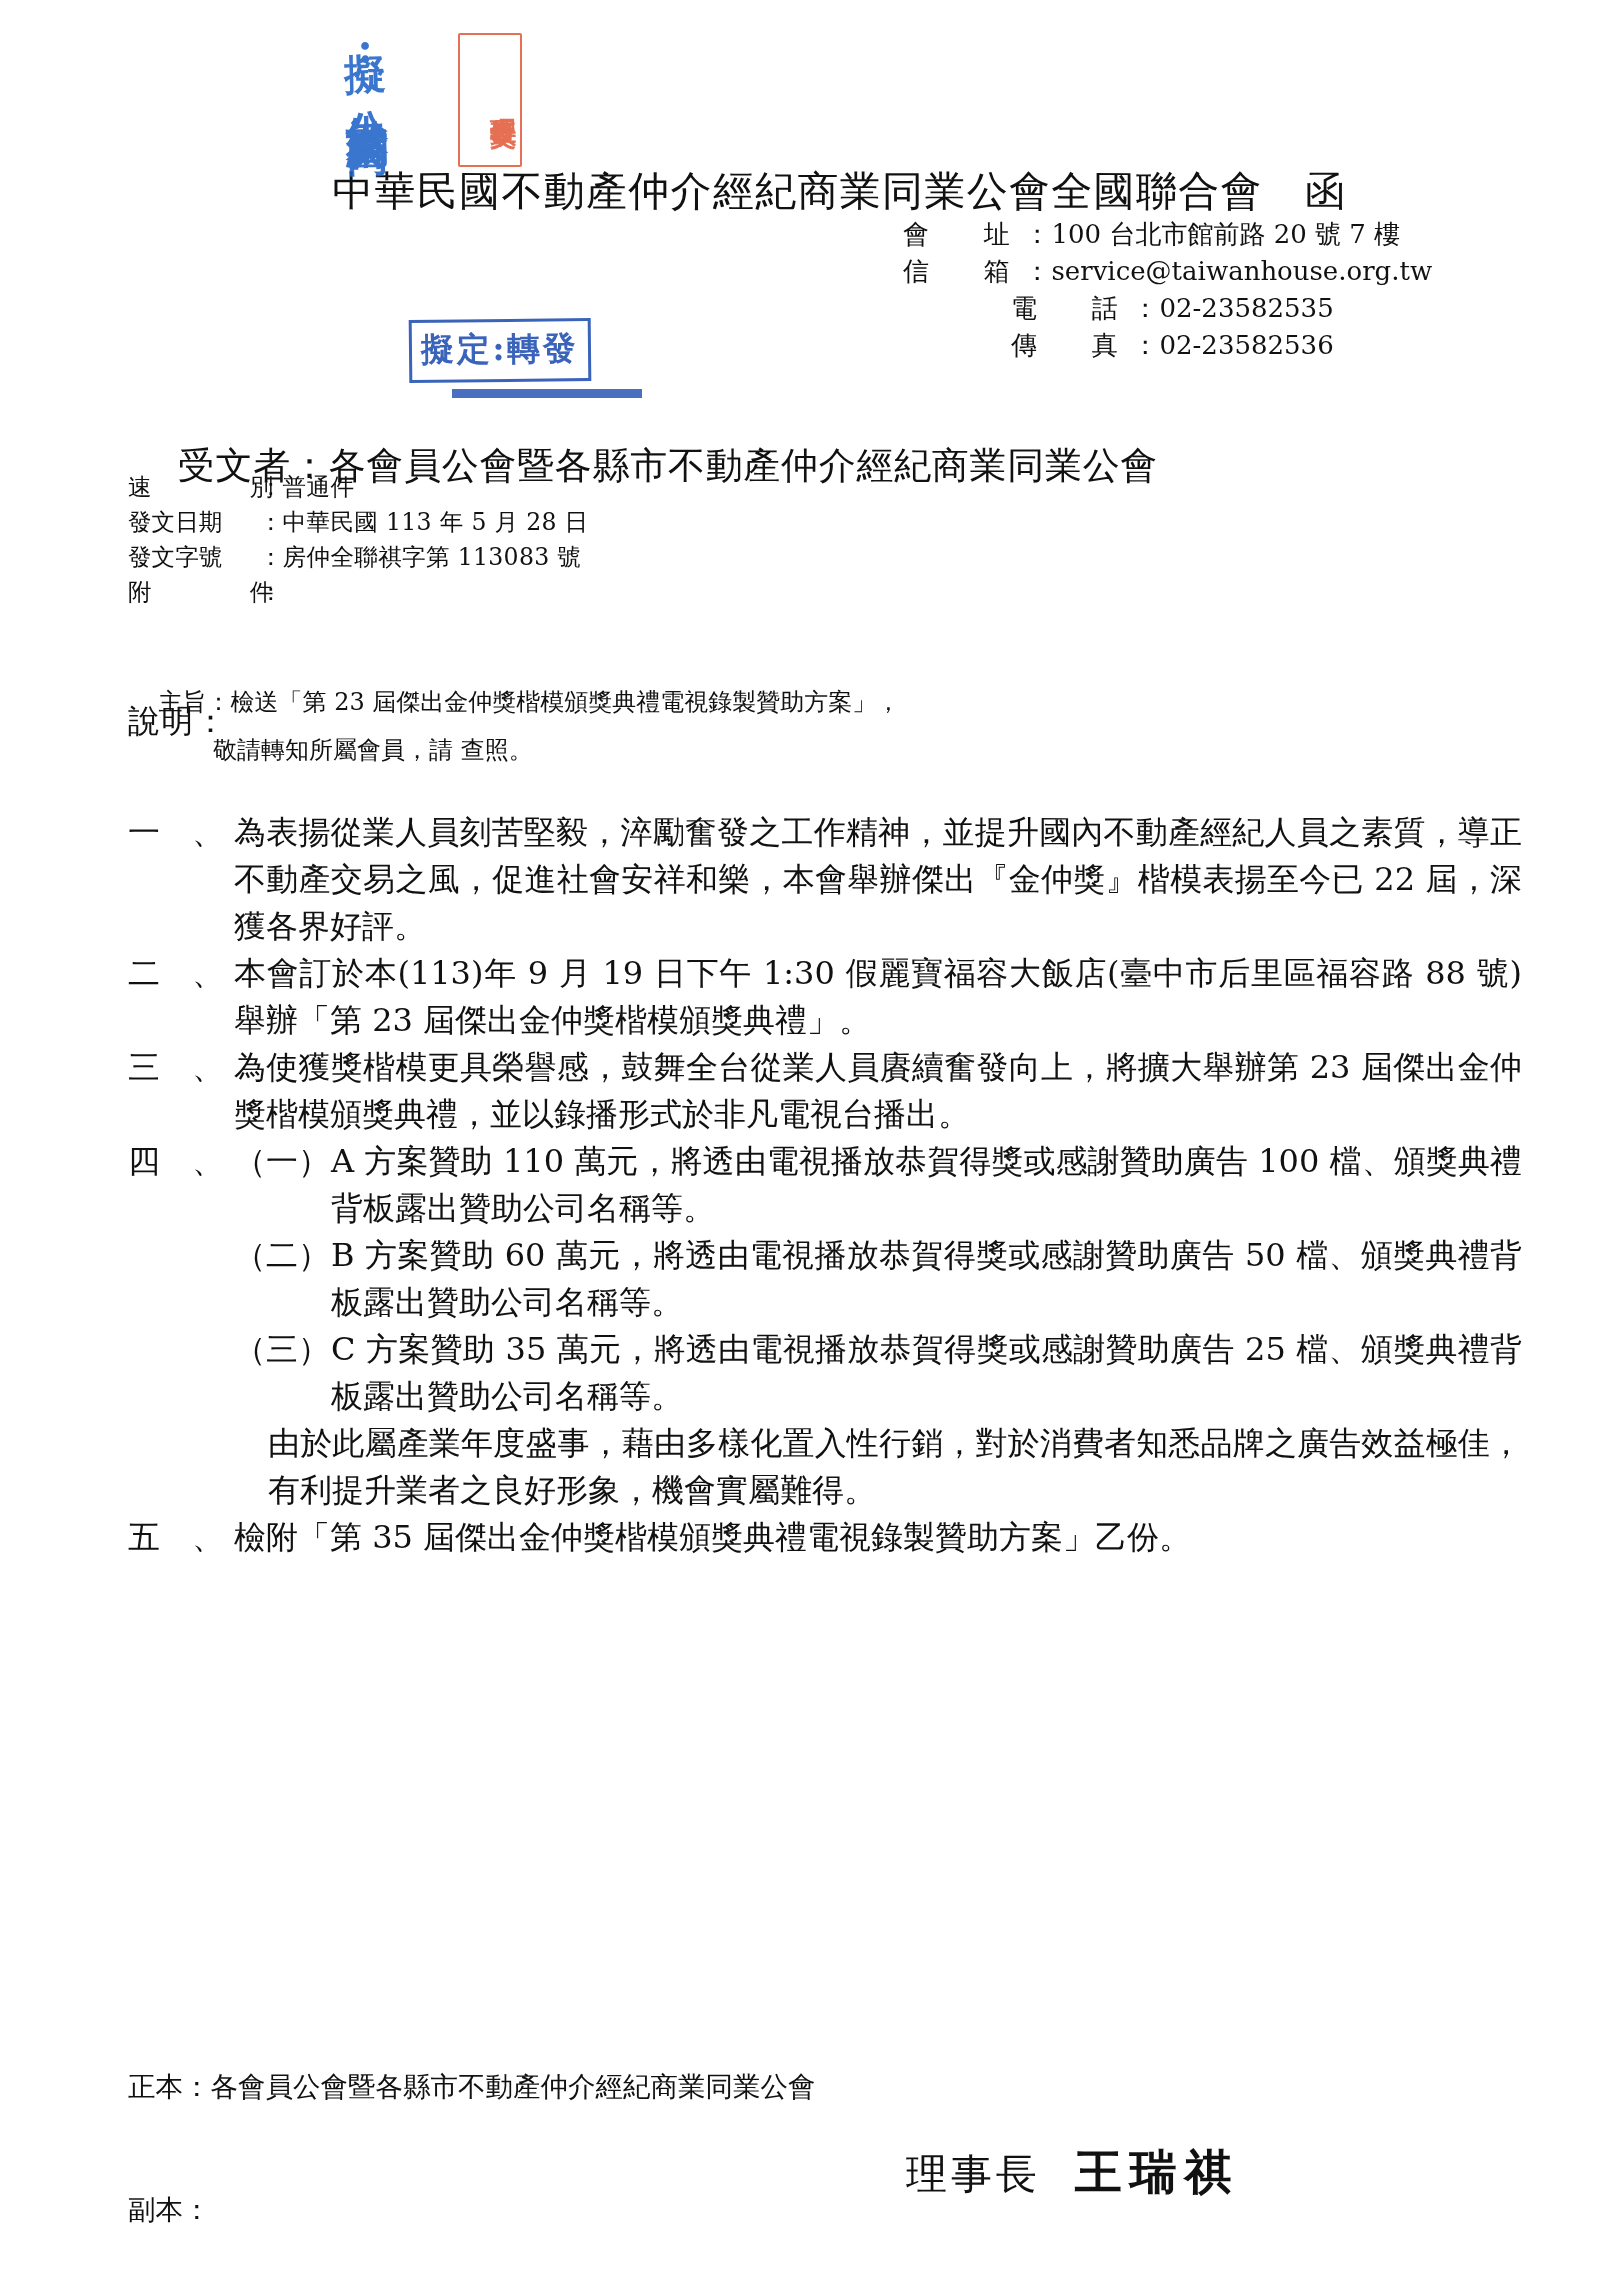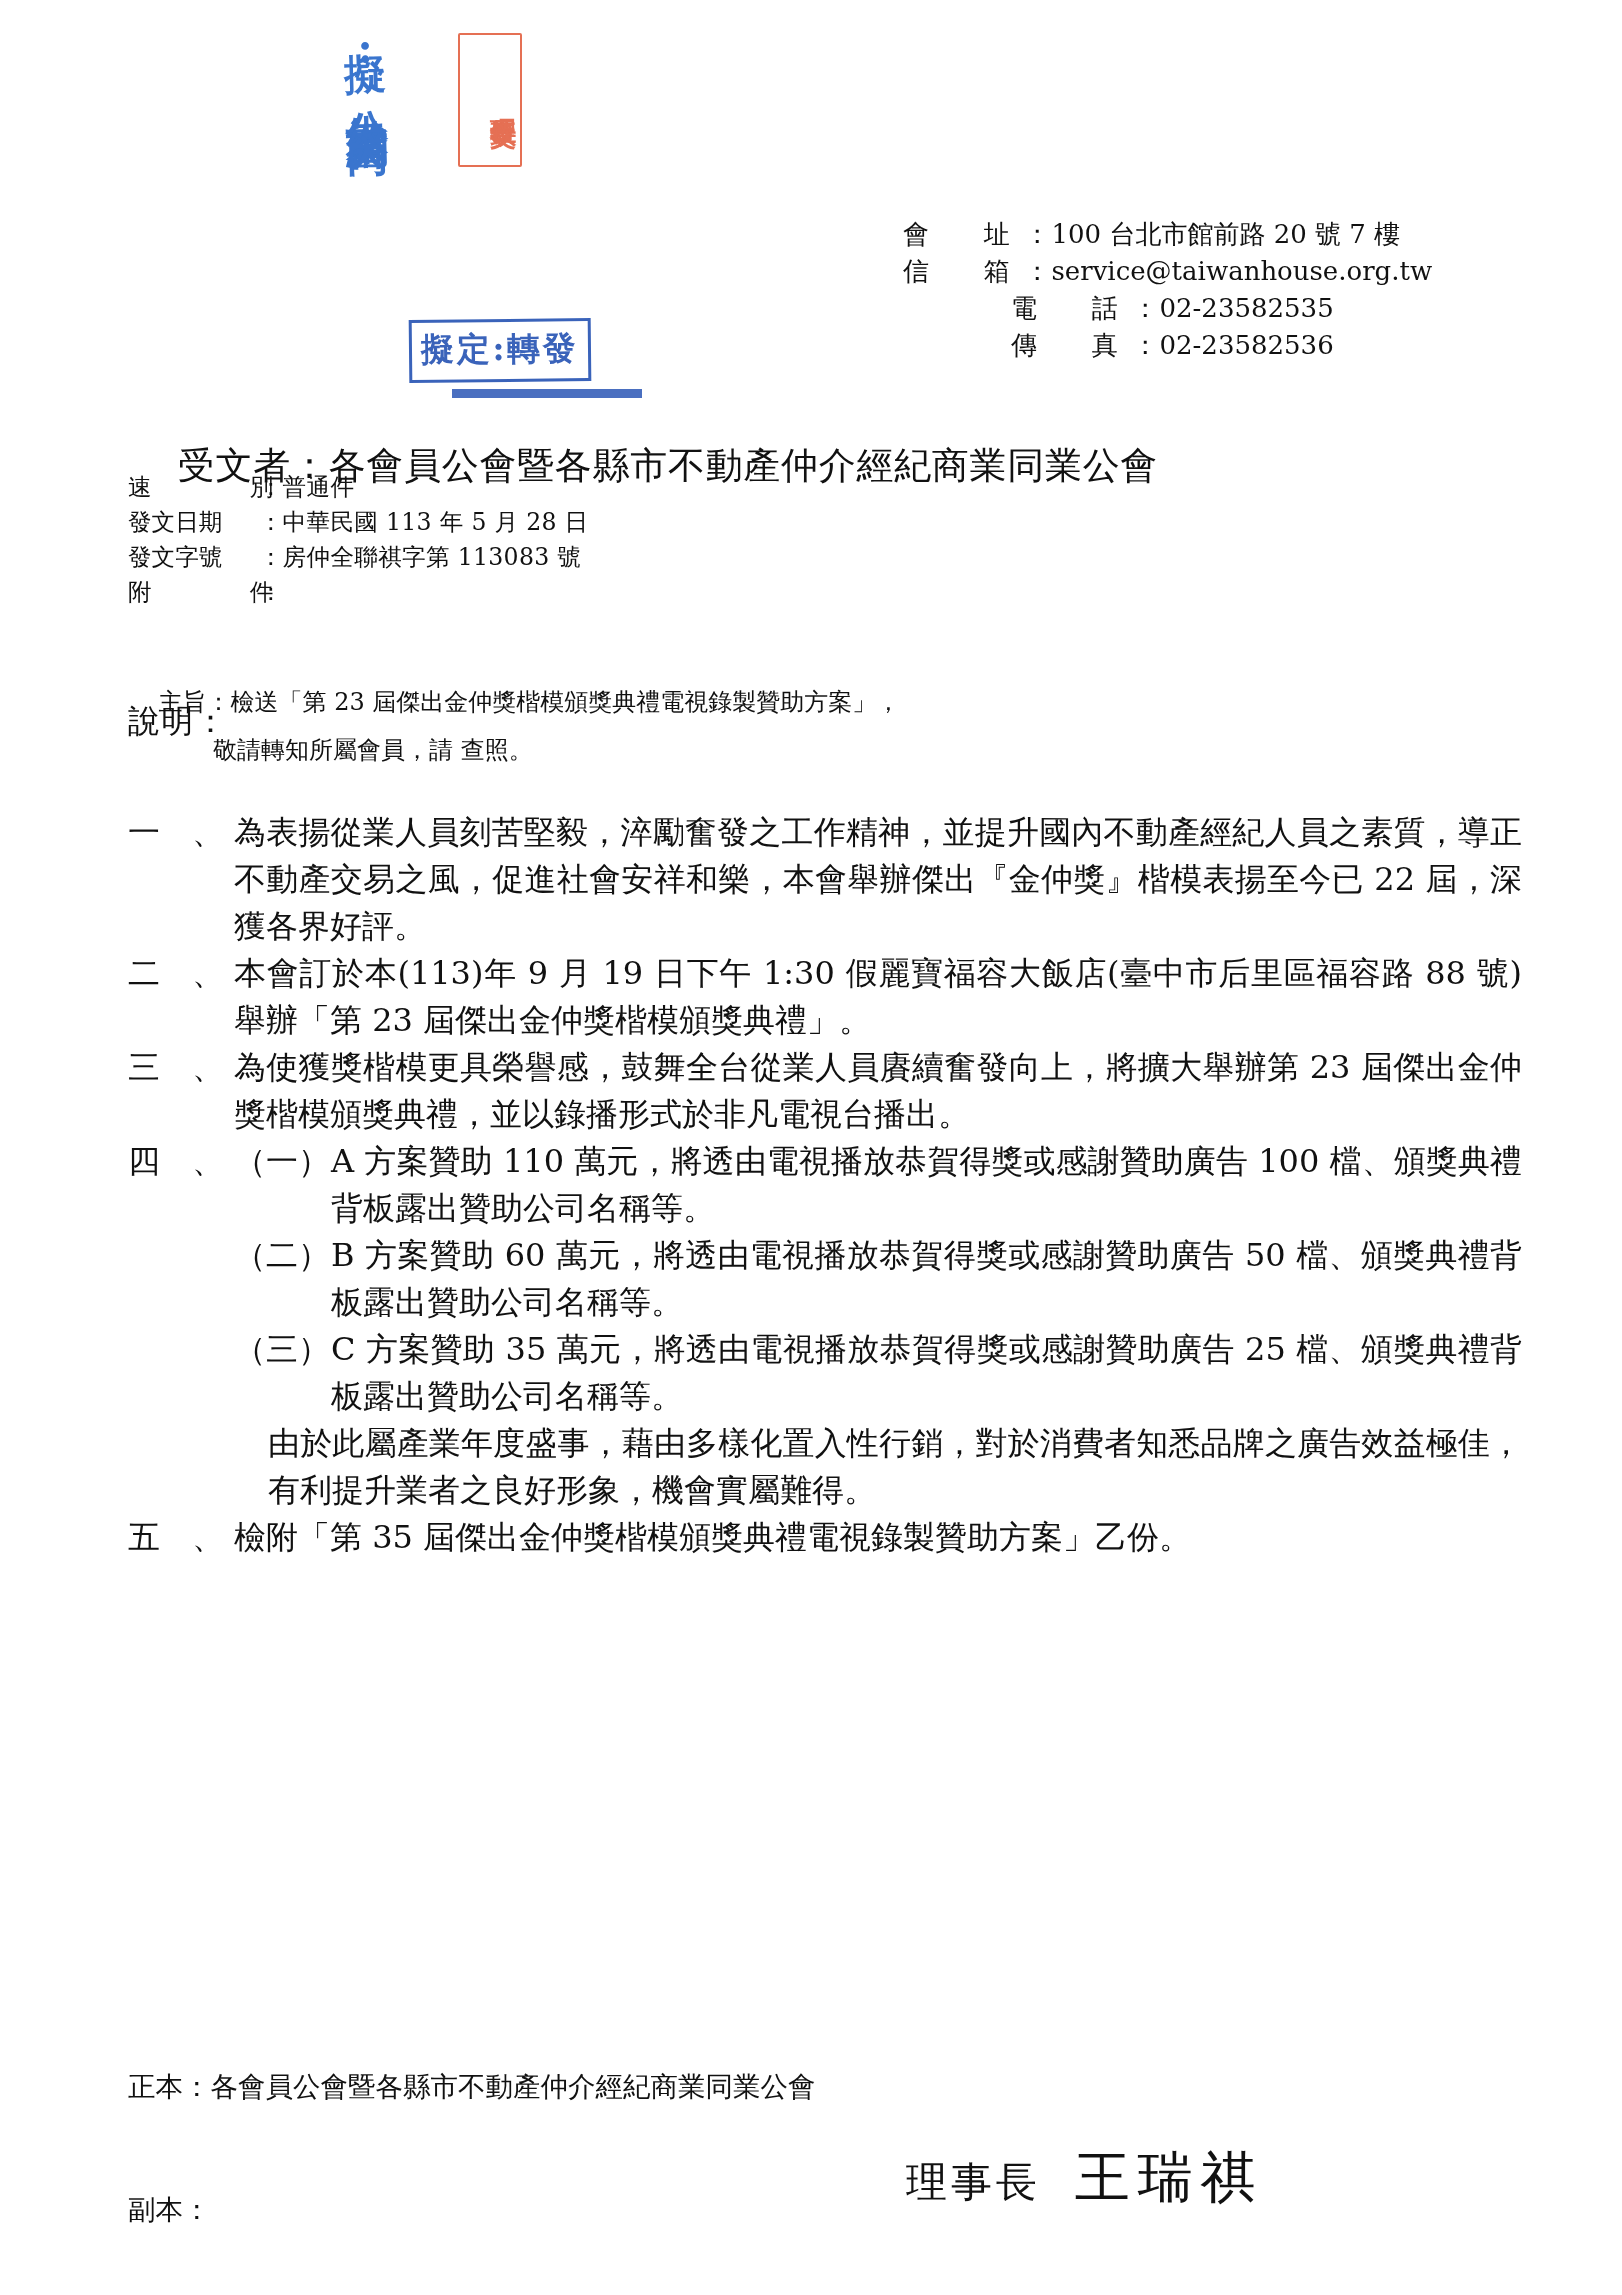--- a/index.html
+++ b/index.html
@@ -166,22 +166,22 @@
     left: 906px;
     display: flex;
     align-items: baseline;
     white-space: pre;
   }
   .sig-title {
     font-size: 41px;
     letter-spacing: 3.9px;
   }
   .sig-name {
-    font-size: 55px;
-    font-weight: 400;
+    font-size: 47px;
+    font-weight: 700;
     margin-left: 34px;
     letter-spacing: 7.9px;
   }
 
   
   .hand-note {
     position: absolute;
     top: 19.6px;
     left: 324px;
     width: 65px;
@@ -240,20 +240,23 @@
     height: 8.5px;
     background: #2a56b5;
     opacity: 0.85;
   }
 </style>
 </head>
 <body>
 
 <div class="page">
 
+  <div class="doc-title">
+    <span>中華民國不動產仲介經紀商業同業公會全國聯合會</span><span class="fn">函</span>
+  </div>
 
   <div class="contact-block">
     <div class="contact-row">
       <span class="contact-label">會　址</span><span class="contact-colon">：</span><span class="contact-value">100 台北市館前路 20 號 7 樓</span>
     </div>
     <div class="contact-row">
       <span class="contact-label">信　箱</span><span class="contact-colon">：</span><span class="contact-value">service@taiwanhouse.org.tw</span>
     </div>
     <div class="contact-row indent">
       <span class="contact-label">電　話</span><span class="contact-colon">：</span><span class="contact-value">02-23582535</span>

